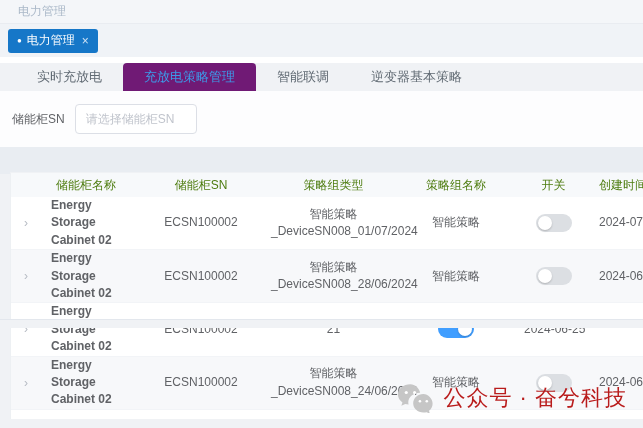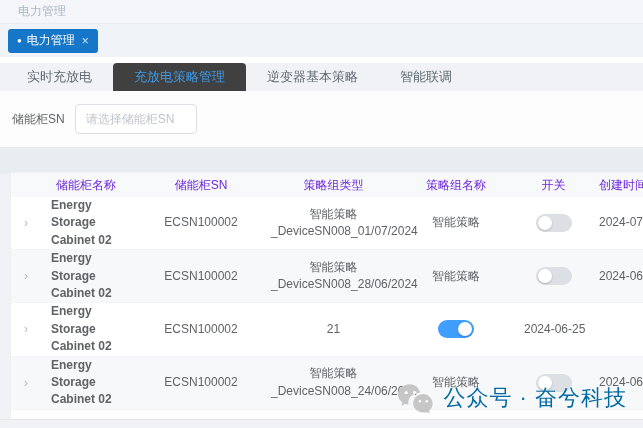--- a/index.html
+++ b/index.html
@@ -1,73 +1,73 @@
 <!DOCTYPE html>
 <html><head>
 <meta charset="utf-8">
 <style>
   * { margin:0; padding:0; box-sizing:border-box; }
   html,body { width:643px; height:428px; overflow:hidden;
     font-family:"Liberation Sans","DejaVu Sans",sans-serif; background:#f0f2f5; }
-  .page { position:relative; width:643px; height:428px; background:#f0f2f5; }
+  .page { position:relative; width:643px; height:328px; background:#f0f2f5; }
 
   
   .topbar { height:24px; background:#f4f6f9; border-bottom:1px solid #e9ecf1;
     display:flex; align-items:center; padding-left:18px; }
   .breadcrumb { font-size:12px; color:#aab8c8; }
 
   
   .chipbar { height:33px; background:#f0f3f7; display:flex; align-items:center; padding-left:8px; }
   .chip { display:inline-flex; align-items:center; gap:5px; background:#1677c8;
     color:#fff; font-size:12px; height:24px; padding:0 9px; border-radius:3px; cursor:pointer; }
   .chip .dot { font-size:8px; line-height:1; color:#ffffff; }
   .chip .close { color:#cfe3f5; font-size:12px; margin-left:2px; cursor:pointer; }
   .whitegap { height:6px; background:#ffffff; }
 
   
-  .tabbar { height:28px; background:#f0f2f5; display:flex; align-items:stretch; padding-left:6px; }
+  .tabbar { height:28px; background:#f0f2f5; display:flex; align-items:stretch; padding-left:16px; }
   .tab { display:flex; align-items:center; padding:0 21px; font-size:13px; color:#606a73; cursor:pointer; }
-  .tab.active { background:#404040; color:#3d9ae8; border-radius:4px 4px 0 0; }
+  .tab.active { background:#701a75; color:#3d9ae8; border-radius:4px 4px 0 0; }
 
   
   .formarea { height:56px; background:#fdfdfe; display:flex; align-items:center; padding-left:12px; }
   .form-label { font-size:12px; color:#606266; margin-right:10px; }
   .form-input { width:122px; height:30px; border:1px solid #dcdfe6; border-radius:4px;
     font-size:12px; color:#15803d; padding:0 10px; outline:none; background:#fff;
     font-family:"Liberation Sans","DejaVu Sans",sans-serif; }
   .form-input::placeholder { color:#c0c4cc; }
 
   .gap { height:27px; background:#e9edf2; }
 
   
   .card { position:absolute; left:10px; top:172px; width:633px; height:247px;
     background:#ffffff; border-left:1px solid #edf0f3; border-top:1px solid #f0f2f5; overflow:hidden; }
   .grid { display:grid; grid-template-columns:30px 90px 140px 125px 120px 75px 120px;
     width:700px; align-items:center; }
   .thead { height:24px; background:#f7f9fb; }
-  .th { font-size:12px; color:#6d28d9; text-align:center; }
+  .th { font-size:12px; color:#4d7c0f; text-align:center; }
   .th.left { text-align:left; padding-left:8px; }
   .trow { min-height:33px; border-bottom:1px solid #f2f4f7; background:#fff; }
   .trow.stripe { background:#f7f8fa; }
   .td { font-size:12px; color:#606266; text-align:center; line-height:1.45; white-space:pre-line; }
   .td.left { text-align:left; padding-left:8px; white-space:nowrap; }
   .expand { color:#b7bcc4; font-size:12px; text-align:center; cursor:pointer; }
   .name-cell { text-align:left; padding-left:10px; white-space:normal;font-weight:bold; }
 
   
   .switch { width:36px; height:18px; border-radius:9px; background:#dcdfe3;
     position:relative; margin:0 auto; cursor:pointer; transition:background .2s; }
   .switch::after { content:""; position:absolute; top:2px; left:2px; width:14px; height:14px;
     border-radius:50%; background:#fff; box-shadow:0 1px 2px rgba(0,0,0,.2); }
   .switch.on { background:#409eff; }
   .switch.on::after { left:auto; right:2px; }
 
   
   .watermark { position:absolute; right:16px; top:383px; display:flex; align-items:center;
-    gap:9px; color:#0369a1; font-size:22px; letter-spacing:1px; pointer-events:none; }
+    gap:9px; color:#b91c1c; font-size:22px; letter-spacing:1px; pointer-events:none; }
   .wm-icon svg { display:block; }
 
   
   .footstrip { position:absolute; left:0; bottom:0; width:643px; height:9px;
     background:#f0f2f5; border-top:1px solid #e3e7ed; }
 </style>
 </head>
 <body>
 
 <div class="page">
@@ -82,22 +82,22 @@
       <span>电力管理</span>
       <span class="close">×</span>
     </span>
   </div>
 
   <div class="whitegap"></div>
 
   <div class="tabbar">
     <span class="tab">实时充放电</span>
     <span class="tab active">充放电策略管理</span>
+    <span class="tab">智能联调</span>
     <span class="tab">逆变器基本策略</span>
-    <span class="tab">智能联调</span>
   </div>
 
   <div class="formarea">
     <span class="form-label">储能柜SN</span>
     <input class="form-input" type="text" placeholder="请选择储能柜SN" style="">
   </div>
 
   <div class="gap"></div>
 
   <div class="card">

